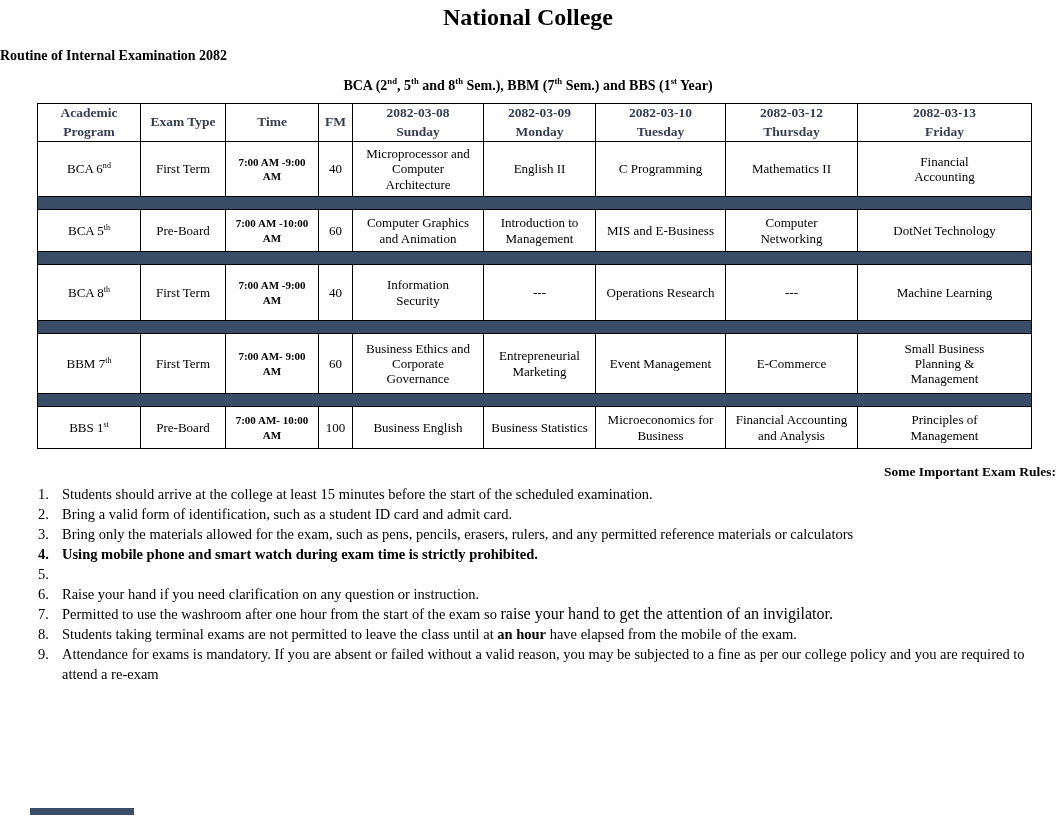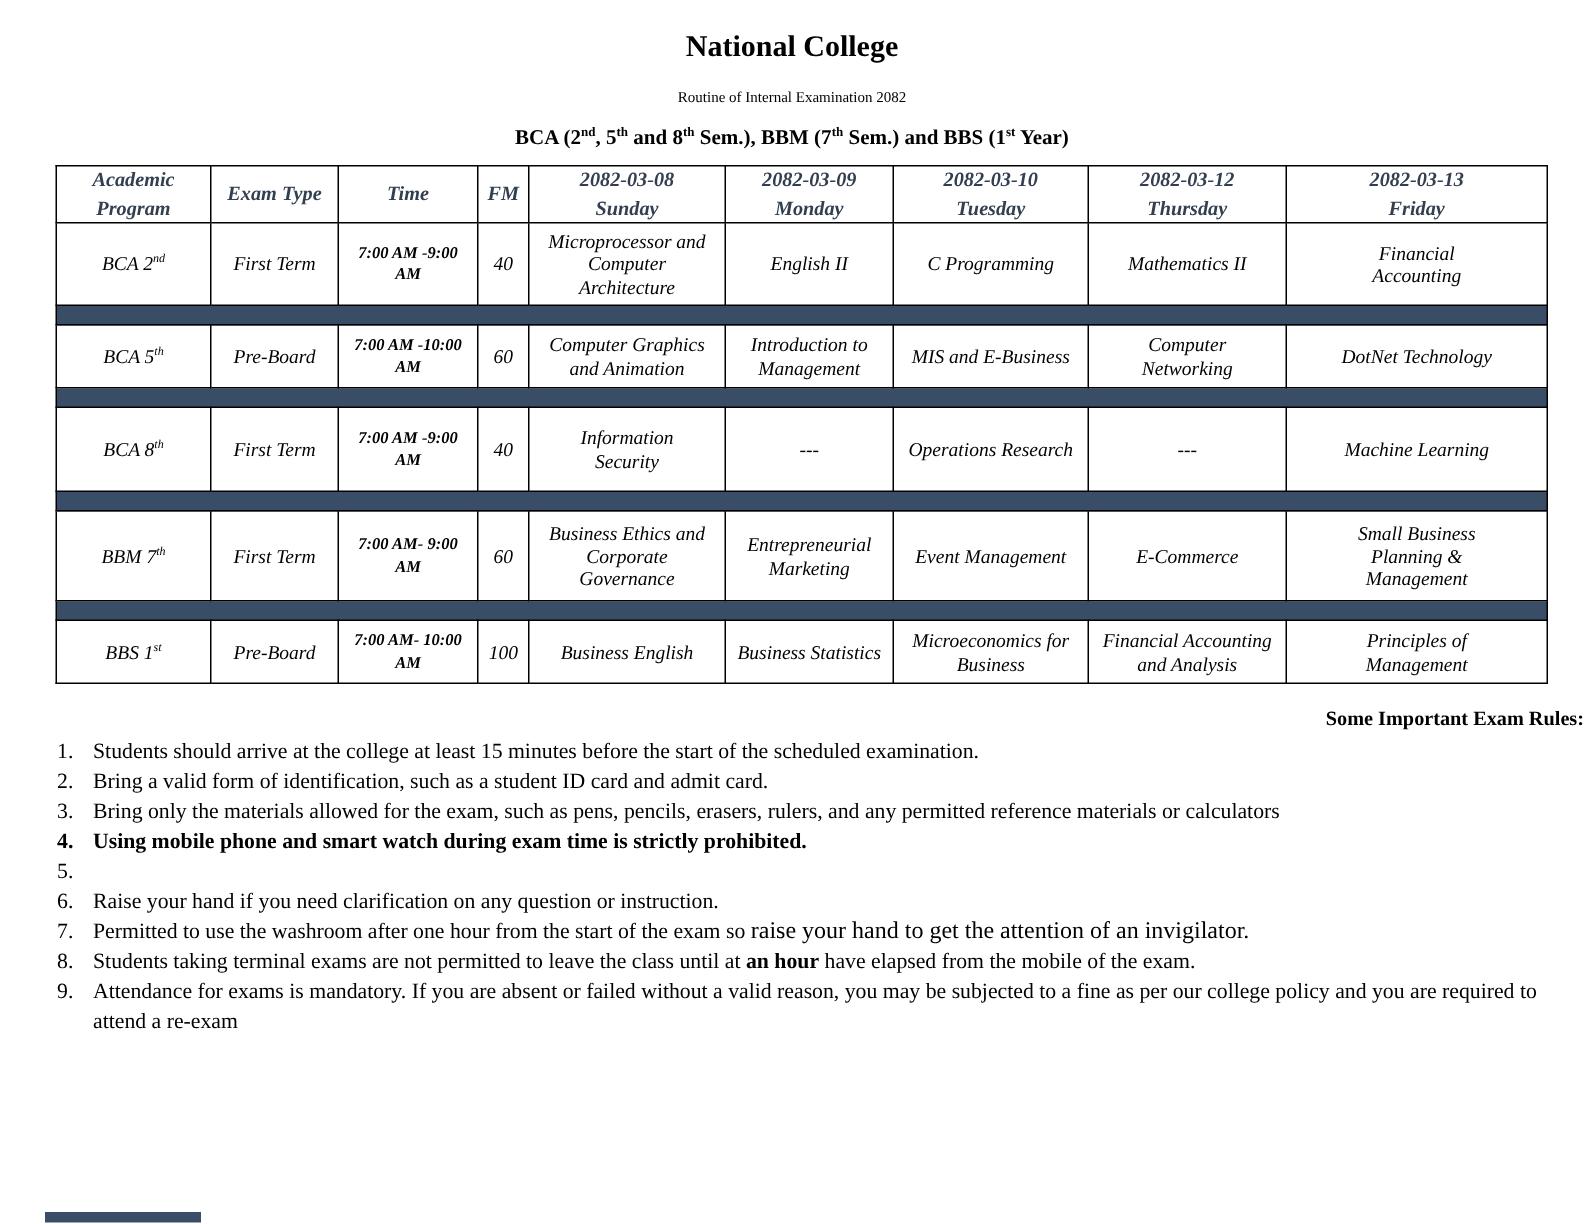--- a/index.html
+++ b/index.html
@@ -1,23 +1,23 @@
 <!DOCTYPE html>
 <html><head>
 <meta charset="utf-8">
 <style>
   html,body{margin:0;padding:0;background:#fff;}
   body{width:1056px;height:816px;position:relative;overflow:hidden;
        font-family:"Liberation Serif",serif;color:#000;}
   .page{position:relative;width:1056px;height:816px;}
-  .title{text-align:center;font-weight:bold;font-size:20px;padding-top:20px;}
-  .subtitle{text-align:center;font-weight:normal;font-size:10px;margin-top:17px;}
+  .title{text-align:center;font-weight:bold;font-size:24px;padding-top:4px;}
+  .subtitle{text-align:left;font-weight:bold;font-size:14px;margin-top:17px;}
   .programs{text-align:center;font-weight:bold;font-size:14px;margin-top:14px;}
   sup{font-size:62%;line-height:0;}
-  table.routine{border-collapse:collapse;table-layout:fixed;margin:9px 0 0 37px;width:994px;font-style:italic;}
+  table.routine{border-collapse:collapse;table-layout:fixed;margin:9px 0 0 37px;width:994px;}
   .routine th,.routine td{border:1px solid #000;text-align:center;vertical-align:middle;
         padding:0 1px;overflow:visible;}
   .routine th{font-size:13.5px;font-weight:bold;color:#333F50;line-height:1.35;white-space:nowrap;}
   .routine thead tr{height:38px;}
   .routine td{font-size:13px;line-height:1.18;white-space:pre;}
   .routine td.time{font-weight:bold;font-size:11px;line-height:1.3;}
   tr.sep td{background:#3a4d66;height:12px;padding:0;}
   tr.r0{height:55px}tr.r1{height:42px}tr.r2{height:56px}tr.r3{height:60px}tr.r4{height:42px}
   .rules-heading{text-align:right;font-weight:bold;font-size:13.5px;margin-top:15px;}
   ol.rules{margin:4px 0 0 0;padding:0;list-style:none;}
@@ -57,21 +57,21 @@
           <th>FM</th>
           <th>2082-03-08<br>Sunday</th>
           <th>2082-03-09<br>Monday</th>
           <th>2082-03-10<br>Tuesday</th>
           <th>2082-03-12<br>Thursday</th>
           <th>2082-03-13<br>Friday</th>
         </tr>
     </thead>
     <tbody>
         <tr class="r0">
-          <td><span>BCA 2</span><sup>nd</sup></td>
+          <td><span>BCA 6</span><sup>nd</sup></td>
           <td>First Term</td>
           <td class="time">7:00 AM -9:00
 AM</td>
           <td>40</td>
           <td>Microprocessor and
 Computer
 Architecture</td>
           <td>English II</td>
           <td>C Programming</td>
           <td>Mathematics II</td>

